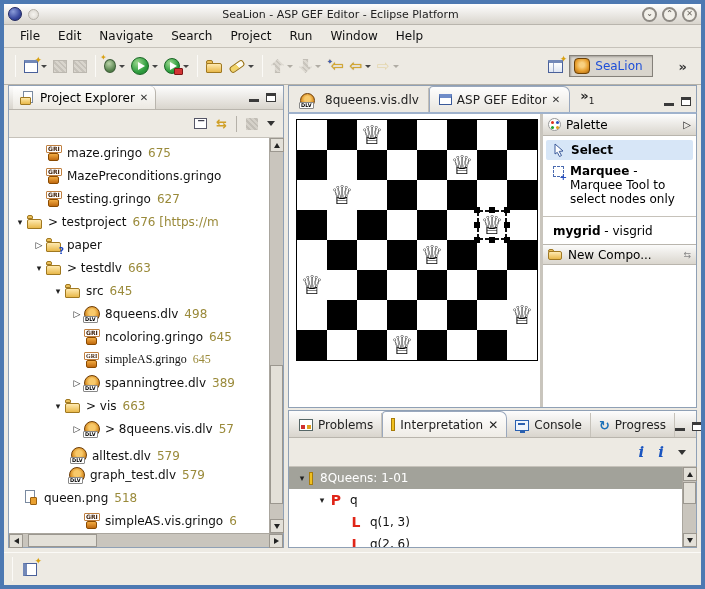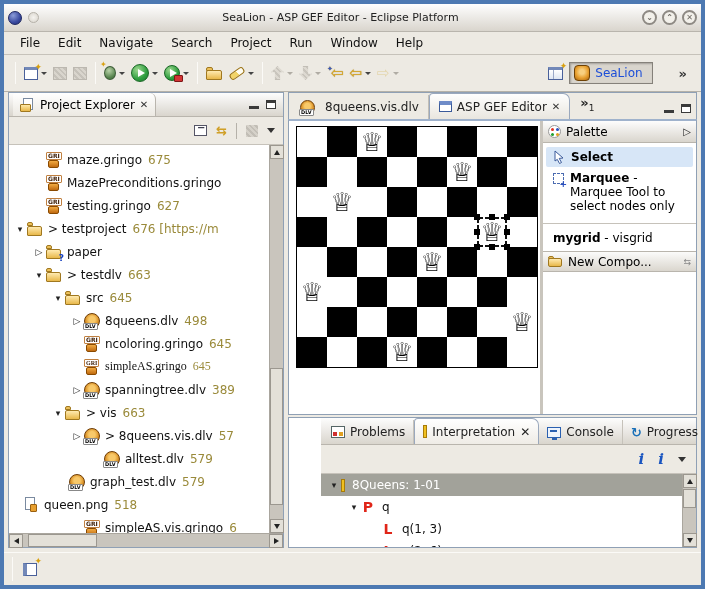--- a/index.html
+++ b/index.html
@@ -1,20 +1,20 @@
 <!DOCTYPE html>
 <html><head>
 <meta charset="utf-8">
 <style>
   * { margin:0; padding:0; box-sizing:border-box; }
   html,body { width:705px; height:589px; font-family:"DejaVu Sans","Liberation Sans",sans-serif; }
   .window { width:705px; height:589px; background:#edeae3; border:4px solid #4d79b2; display:flex; flex-direction:column; overflow:hidden; }
 
   
-  .titlebar { height:28px; background:linear-gradient(#fefefe,#d9d5cd); display:flex; align-items:center; padding:0 4px; border-bottom:1px solid #b9b5ad; flex:none; }
+  .titlebar { height:21px; background:linear-gradient(#fefefe,#d9d5cd); display:flex; align-items:center; padding:0 4px; border-bottom:1px solid #b9b5ad; flex:none; }
   .i-eclipse { width:14px; height:14px; border-radius:50%; background:radial-gradient(circle at 35% 30%, #8b9cd8, #3a4aa0 60%, #232e74); border:1px solid #1d2660; flex:none; }
   .i-wmenu { width:11px; height:11px; border-radius:50%; border:1px solid #b5b1a9; background:radial-gradient(#f5f3ef,#d8d4cc); margin-left:6px; flex:none; }
   .title { flex:1; text-align:center; font-size:11px; color:#222; }
   .winbtns { display:flex; gap:5px; flex:none; }
   .wbtn { width:15px; height:15px; border-radius:50%; border:2px solid #8e8a84; color:#6e6a64; background:#f2f0ea; font-size:8px; font-weight:bold; display:flex; align-items:center; justify-content:center; line-height:1; }
 
   
   .menubar { height:23px; display:flex; align-items:center; padding:0 8px; gap:2px; border-bottom:1px solid #c6c2ba; flex:none; background:#edeae3; }
   .menu-item { font-size:12px; color:#111; padding:2px 8px; }
 
@@ -138,21 +138,21 @@
   .mq-icon::after { content:"+"; position:absolute; right:-4px; bottom:-6px; color:#2a50c0; font-size:9px; font-weight:bold; }
   .pal-div { border-top:1px solid #c6c2ba; margin:6px 0 5px 0; }
   .pal-grid { padding:2px 10px 6px 10px; }
   .pal-section { height:21px; background:linear-gradient(#fbfbfa,#dad6ce); border-top:1px solid #b9b5ad; border-bottom:1px solid #b9b5ad; display:flex; align-items:center; gap:5px; padding:0 5px; flex:none; }
   .pal-sec-pin { margin-left:auto; font-size:9px; color:#888; }
   .sfolder { width:15px; height:11px; position:relative; flex:none; }
   .sfolder .fb { position:absolute; left:0; bottom:0; width:14px; height:9px; background:linear-gradient(#ffeab0,#e8b84a); border:1px solid #a07820; border-radius:2px; }
   .sfolder .ft { position:absolute; left:0; top:0; width:6px; height:3px; background:#ecc05a; border:1px solid #a07820; border-radius:2px 2px 0 0; }
 
   
-  .bottom { flex:1; display:flex; flex-direction:column; border:1px solid #8fa0b5; background:#fff; min-height:0; margin-top:2px;padding-left:32px; }
+  .bottom { flex:1; display:flex; flex-direction:column; border:1px solid #8fa0b5; background:#fff; min-height:0; margin-top:2px; }
   .btab-row { height:27px; background:linear-gradient(#fdfdfd,#d9d5cd); border-bottom:1px solid #b9b5ad; display:flex; align-items:flex-end; padding:0 2px; flex:none; }
   .btab { display:flex; align-items:center; gap:5px; height:24px; padding:0 8px; font-size:12px; border-right:1px solid #c6c2ba; color:#222; }
   .btab.active { background:linear-gradient(#ffffff,#efece6); border:1px solid #9aa8bd; border-bottom:none; border-radius:4px 7px 0 0; height:26px; }
   .i-problems { width:14px; height:12px; border:1px solid #566; background:#fff; position:relative; }
   .i-problems::before { content:""; position:absolute; left:1px; bottom:1px; width:4px; height:4px; background:#d03030; }
   .i-problems::after { content:""; position:absolute; right:1px; bottom:1px; width:4px; height:4px; background:#e0a020; }
   .i-bar { width:4px; height:13px; background:#f0c020; border:1px solid #a87c08; }
   .i-console { width:14px; height:11px; border:1px solid #2a60b0; background:#eef4fc; position:relative; }
   .i-console::before { content:""; position:absolute; left:2px; top:2px; width:7px; height:2px; background:#2a60b0; }
   .i-console::after { content:""; position:absolute; left:4px; bottom:-3px; width:5px; height:2px; background:#2a60b0; }
@@ -399,21 +399,21 @@
               <span class="num">663</span>
             </div>
             <div class="trow" style="padding-left: 61px;">
               <span class="arr">▷</span>
               <span class="ticon t-dlv">
                 <span class="dlv-t">DLV</span>
               </span>
               <span>&gt; 8queens.vis.dlv</span>
               <span class="num">57</span>
             </div>
-            <div class="trow" style="padding-left: 81px;">
+            <div class="trow" style="padding-left: 48px; align-items: flex-end;">
               <span class="arr"></span>
               <span class="ticon t-dlv">
                 <span class="dlv-t">DLV</span>
               </span>
               <span>alltest.dlv</span>
               <span class="num">579</span>
             </div>
             <div class="trow" style="padding-left: 46px;">
               <span class="arr"></span>
               <span class="ticon t-dlv">

